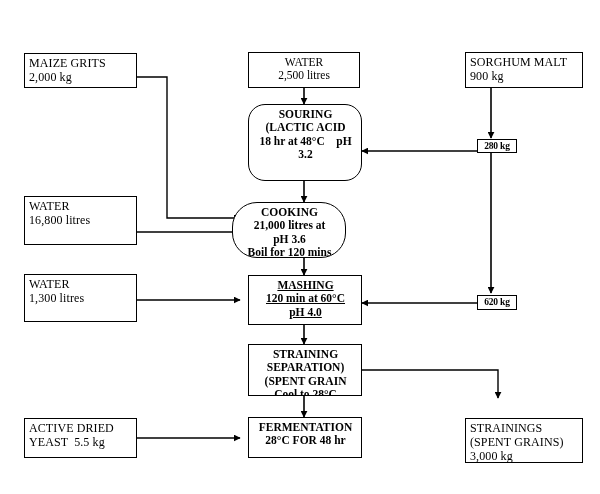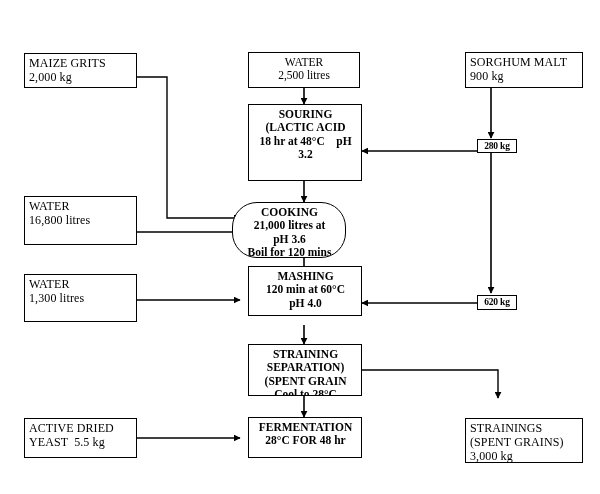--- a/index.html
+++ b/index.html
@@ -138,35 +138,35 @@
     <span class="line">ACTIVE DRIED</span>
     <span class="line">YEAST  5.5 kg</span>
   </div>
 
   <div class="node left-align" style="left:465px; top:418px; width:118px; height:45px; font-size:12px;">
     <span class="line">STRAININGS</span>
     <span class="line">(SPENT GRAINS)</span>
     <span class="line">3,000 kg</span>
   </div>
 
-  <div class="node proc" style="left:248px; top:104px; width:114px; height:77px;">
+  <div class="node proc" style="left:248px; top:104px; width:114px; height:77px;border-radius:17px;">
     <span class="line">SOURING</span>
     <span class="line l-left">(LACTIC ACID</span>
     <span class="line l-left soak-row">18 hr at 48°C    pH</span>
     <span class="line l-left">3.2</span>
   </div>
 
   <div class="node proc" style="left:232px; top:202px; width:114px; height:56px;border-radius:25px;">
     <span class="line">COOKING</span>
     <span class="line l-left">21,000 litres at</span>
     <span class="line">pH 3.6</span>
     <span class="line l-left">Boil for 120 mins</span>
   </div>
 
-  <div class="node proc" style="left:248px; top:266px; width:114px; height:50px;">
+  <div class="node proc" style="left:248px; top:275px; width:114px; height:50px;text-decoration:underline;">
     <span class="line">MASHING</span>
     <span class="line">120 min at 60°C</span>
     <span class="line">pH 4.0</span>
   </div>
 
   <div class="node proc" style="left:248px; top:344px; width:114px; height:52px;">
     <span class="line">STRAINING</span>
     <span class="line l-left">SEPARATION)</span>
     <span class="line l-left">(SPENT GRAIN</span>
     <span class="line l-left">Cool to 28°C</span>

